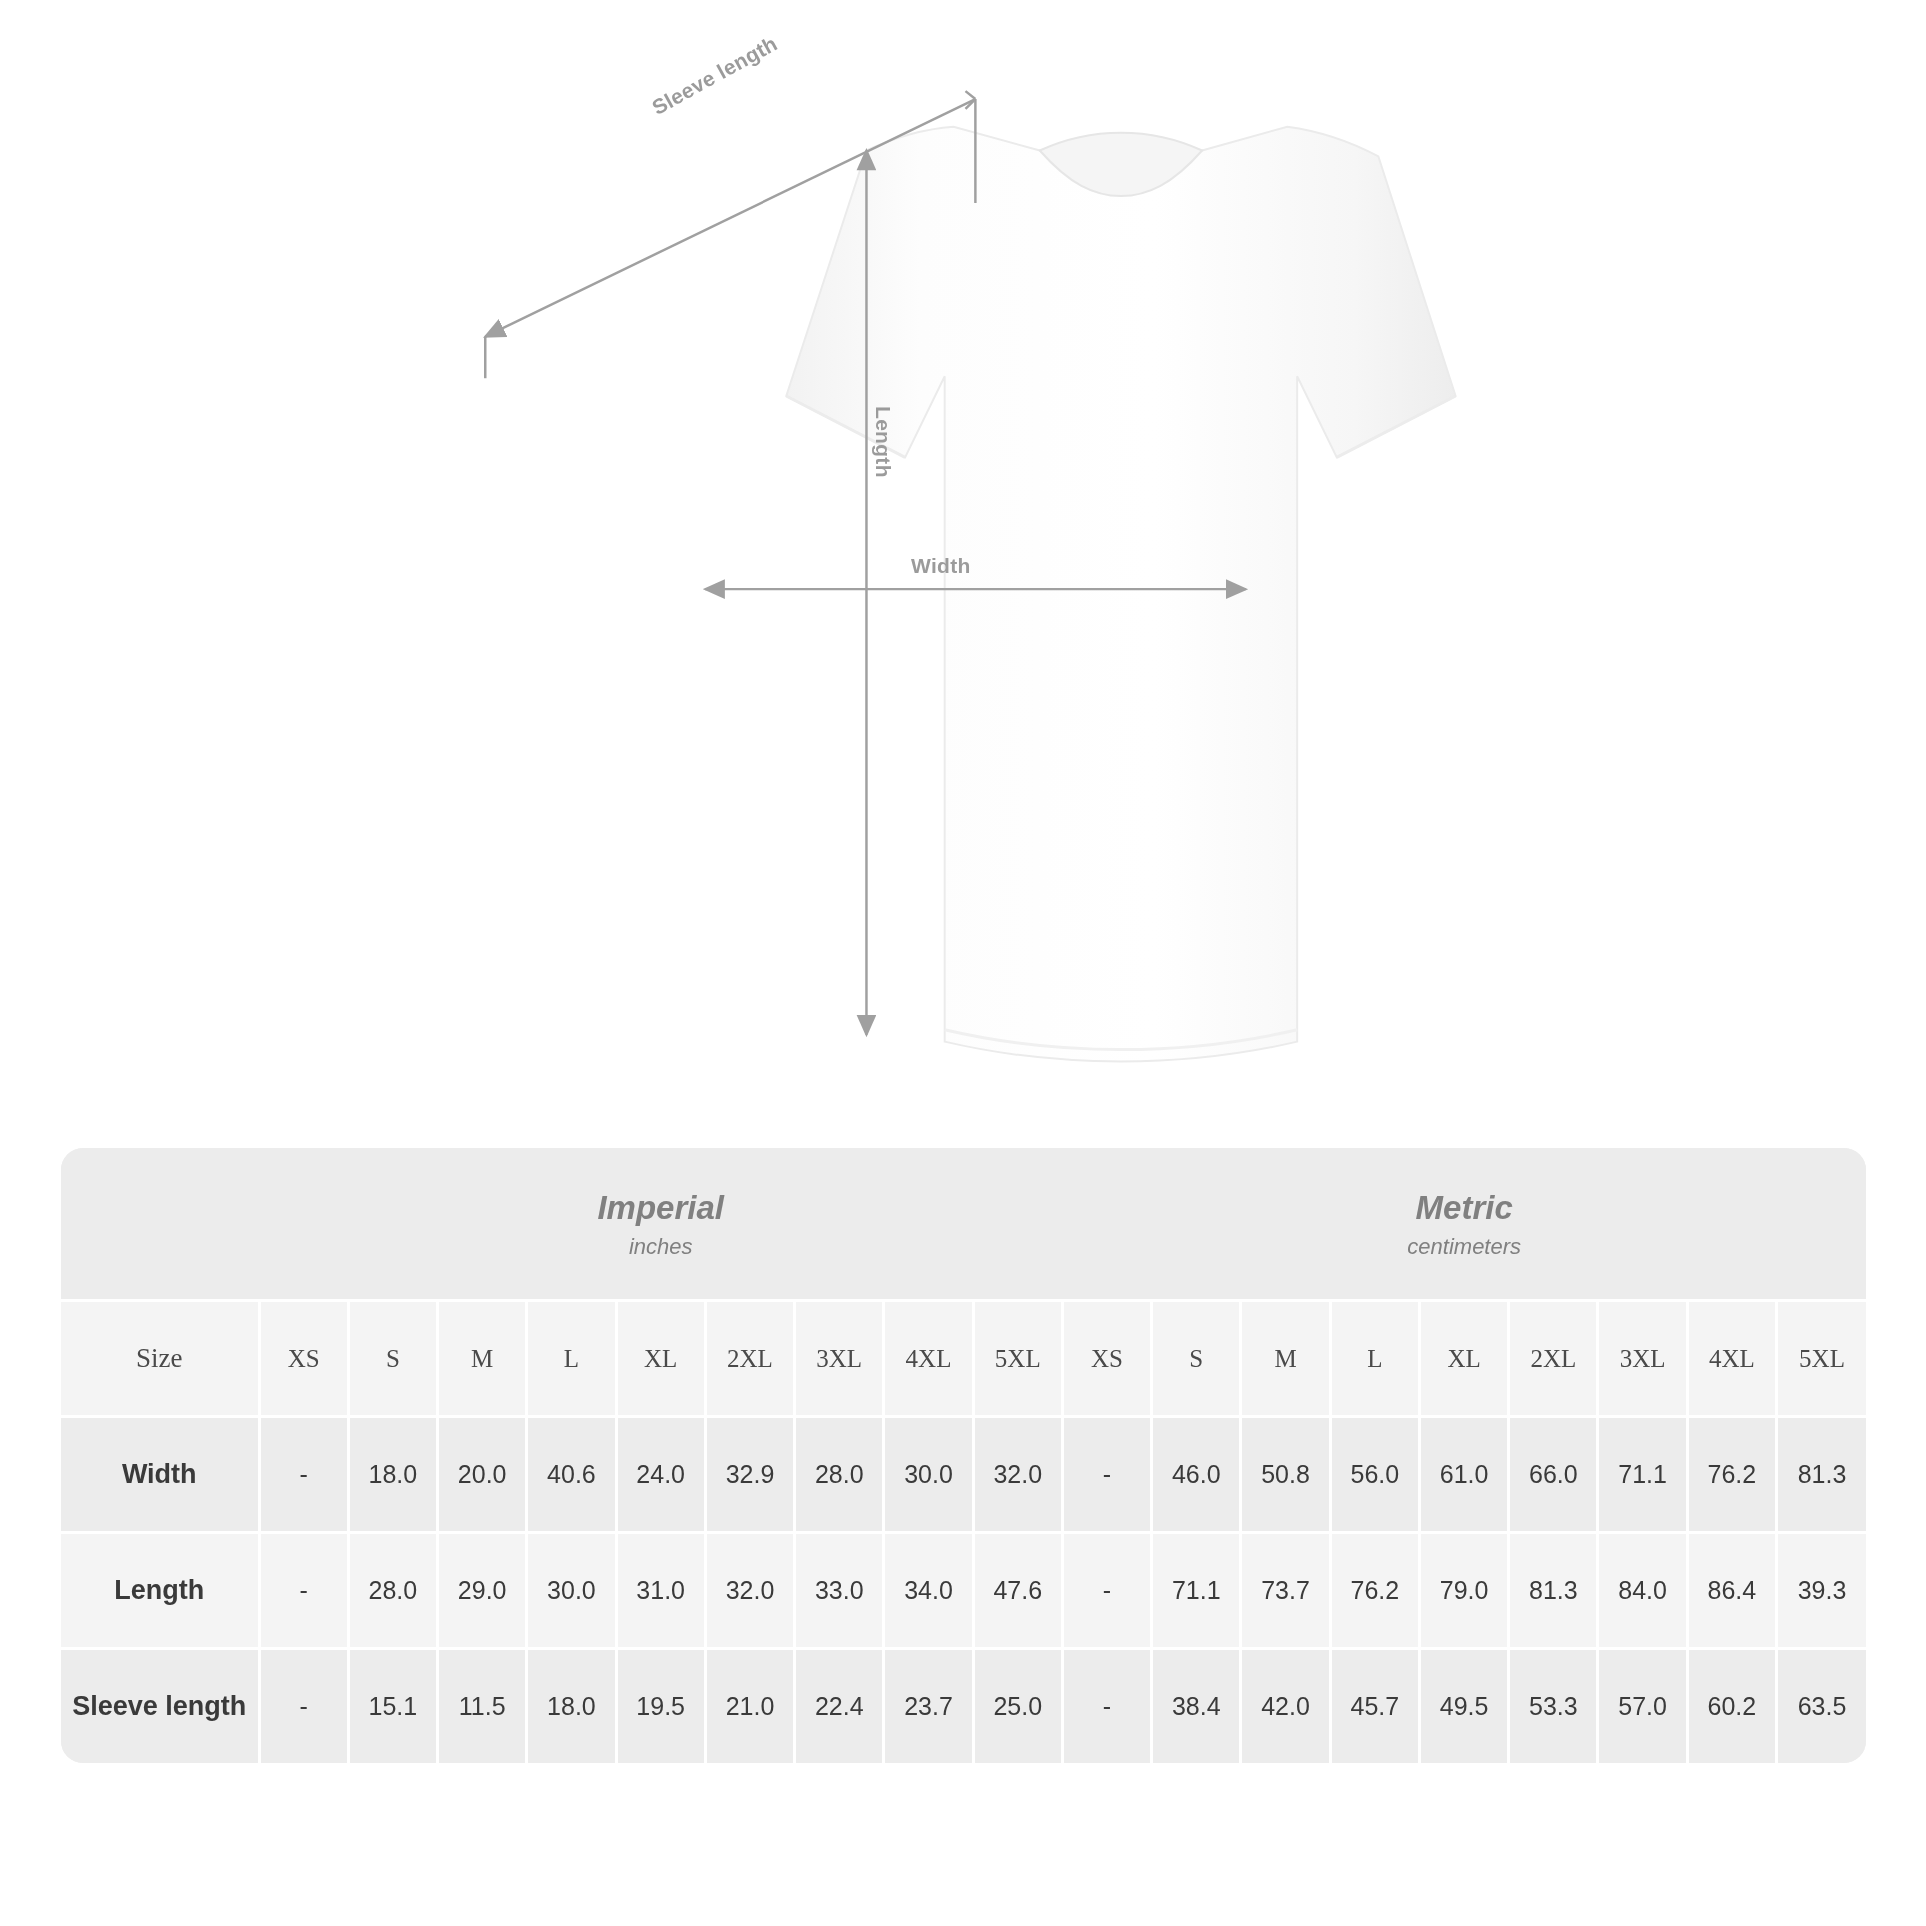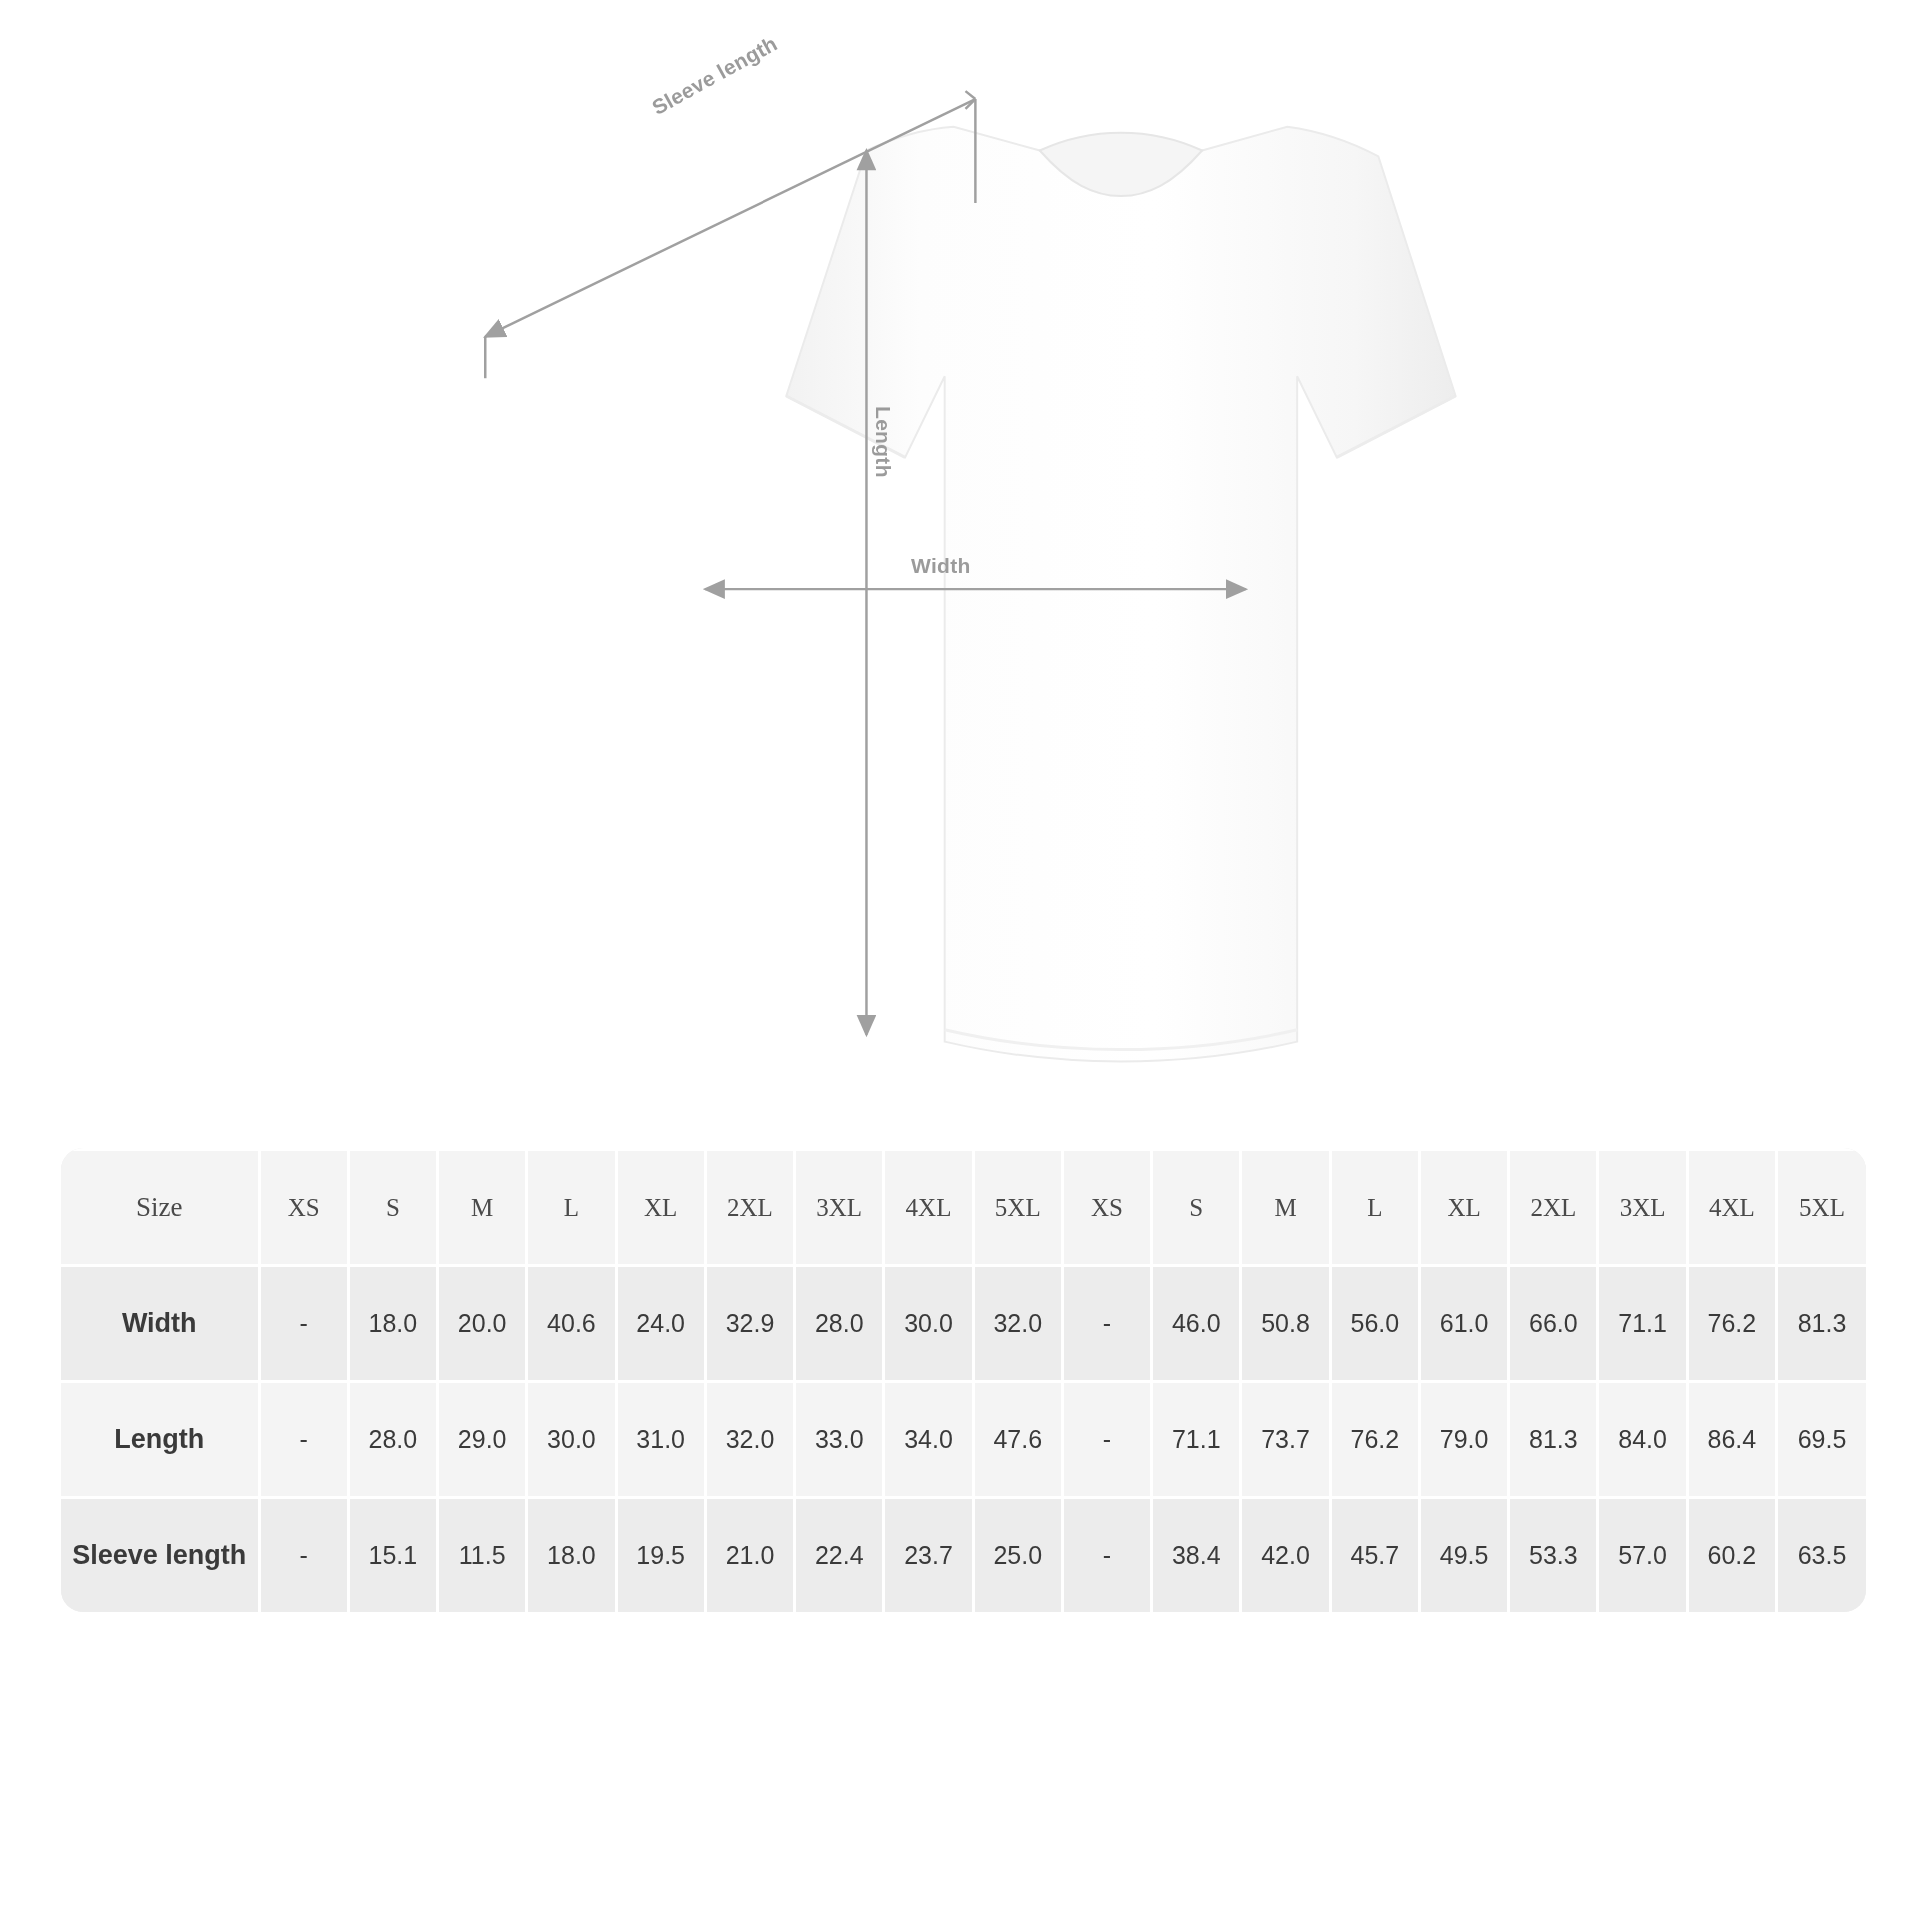--- a/index.html
+++ b/index.html
@@ -233,20 +233,31 @@
           <col>
           <col>
           <col>
           <col>
           <col>
           <col>
           <col>
           <col>
       </colgroup>
       <tbody>
+        <tr class="unit-row">
+          <td></td>
+          <td colspan="9">
+            <div class="unit-name">Imperial</div>
+            <div class="unit-sub">inches</div>
+          </td>
+          <td colspan="9">
+            <div class="unit-name">Metric</div>
+            <div class="unit-sub">centimeters</div>
+          </td>
+        </tr>
 
         <tr class="size-row">
           <td class="row-head">Size</td>
           <td>XS</td>
           <td>S</td>
           <td>M</td>
           <td>L</td>
           <td>XL</td>
           <td>2XL</td>
           <td>3XL</td>
@@ -297,21 +308,21 @@
           <td>34.0</td>
           <td>47.6</td>
           <td>-</td>
           <td>71.1</td>
           <td>73.7</td>
           <td>76.2</td>
           <td>79.0</td>
           <td>81.3</td>
           <td>84.0</td>
           <td>86.4</td>
-          <td>69.5</td>
+          <td>39.3</td>
         </tr>
 
         <tr class="data-row alt">
           <td class="row-head">Sleeve length</td>
           <td>-</td>
           <td>15.1</td>
           <td>11.5</td>
           <td>18.0</td>
           <td>19.5</td>
           <td>21.0</td>

